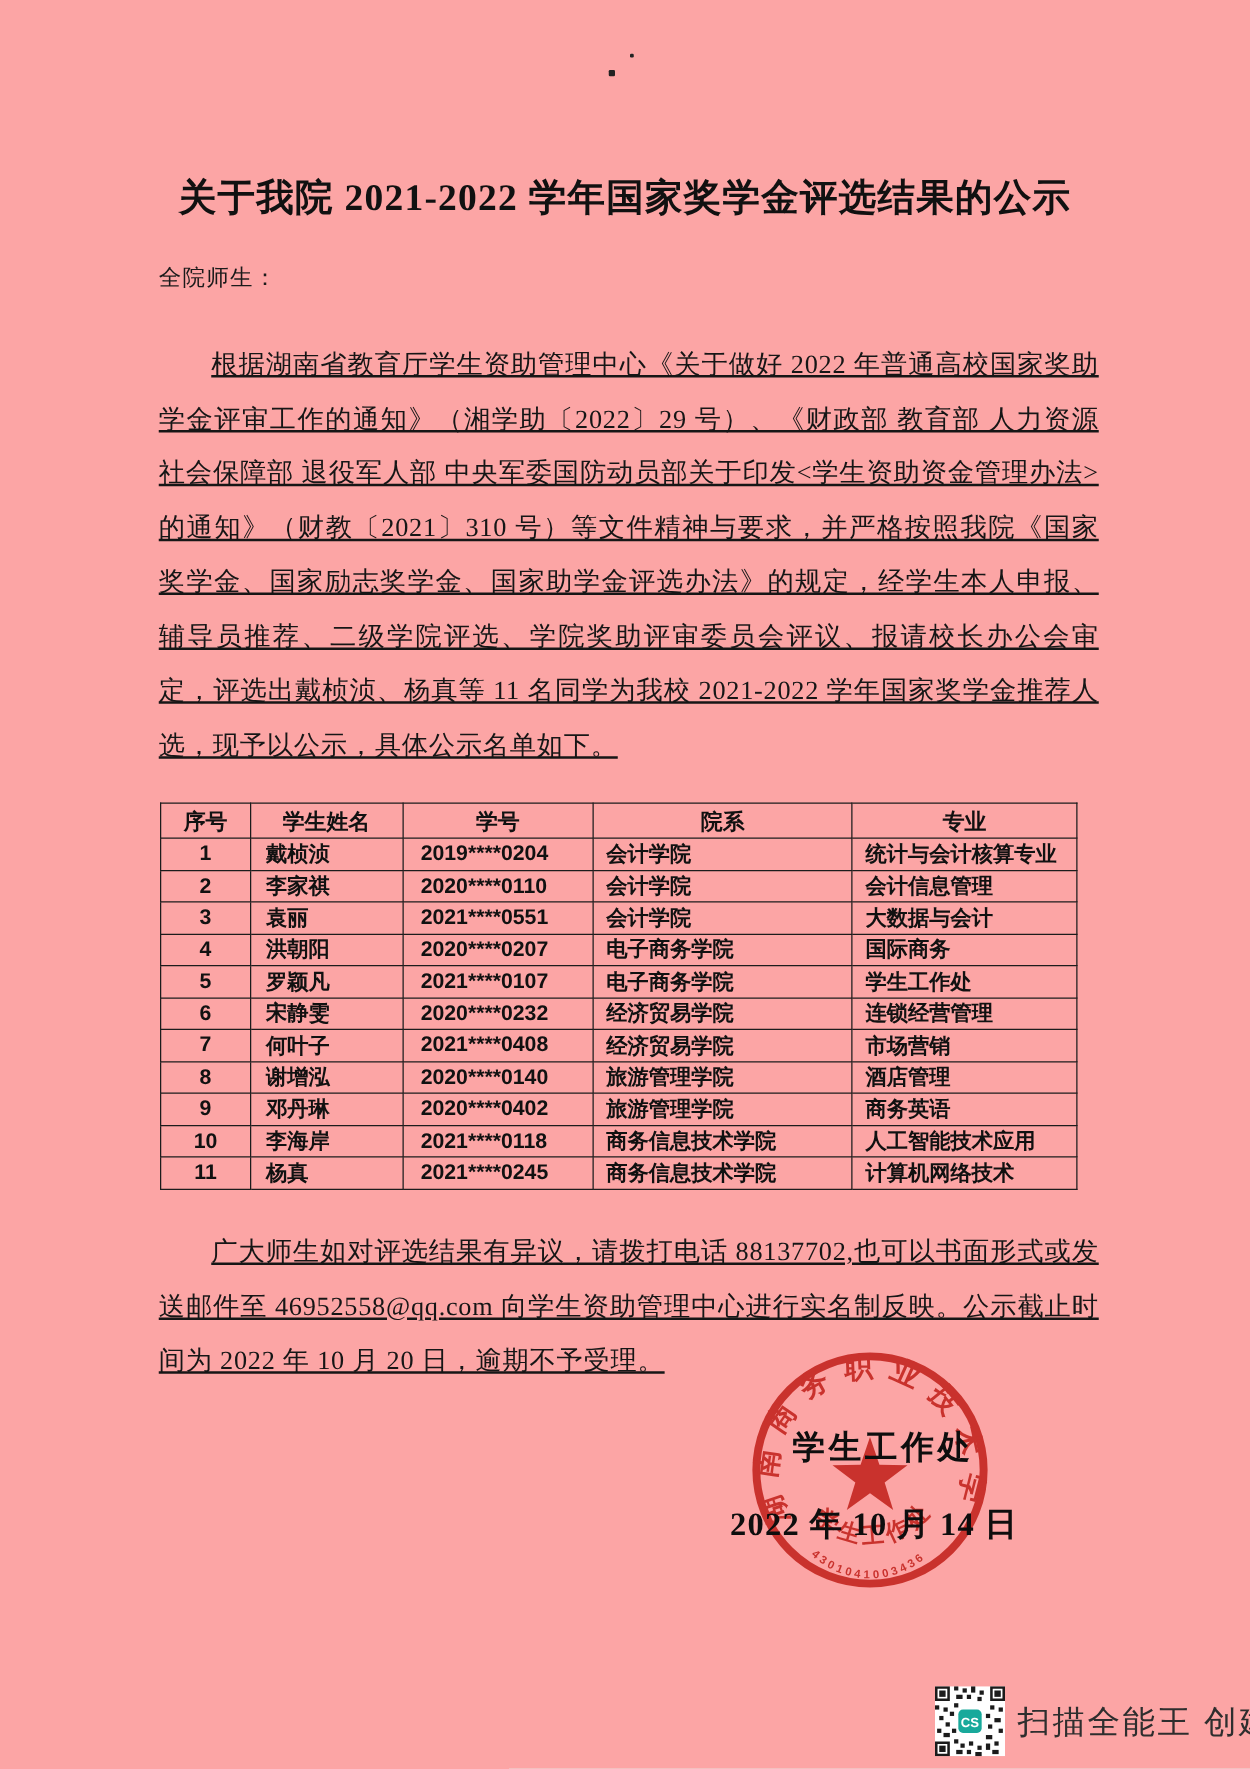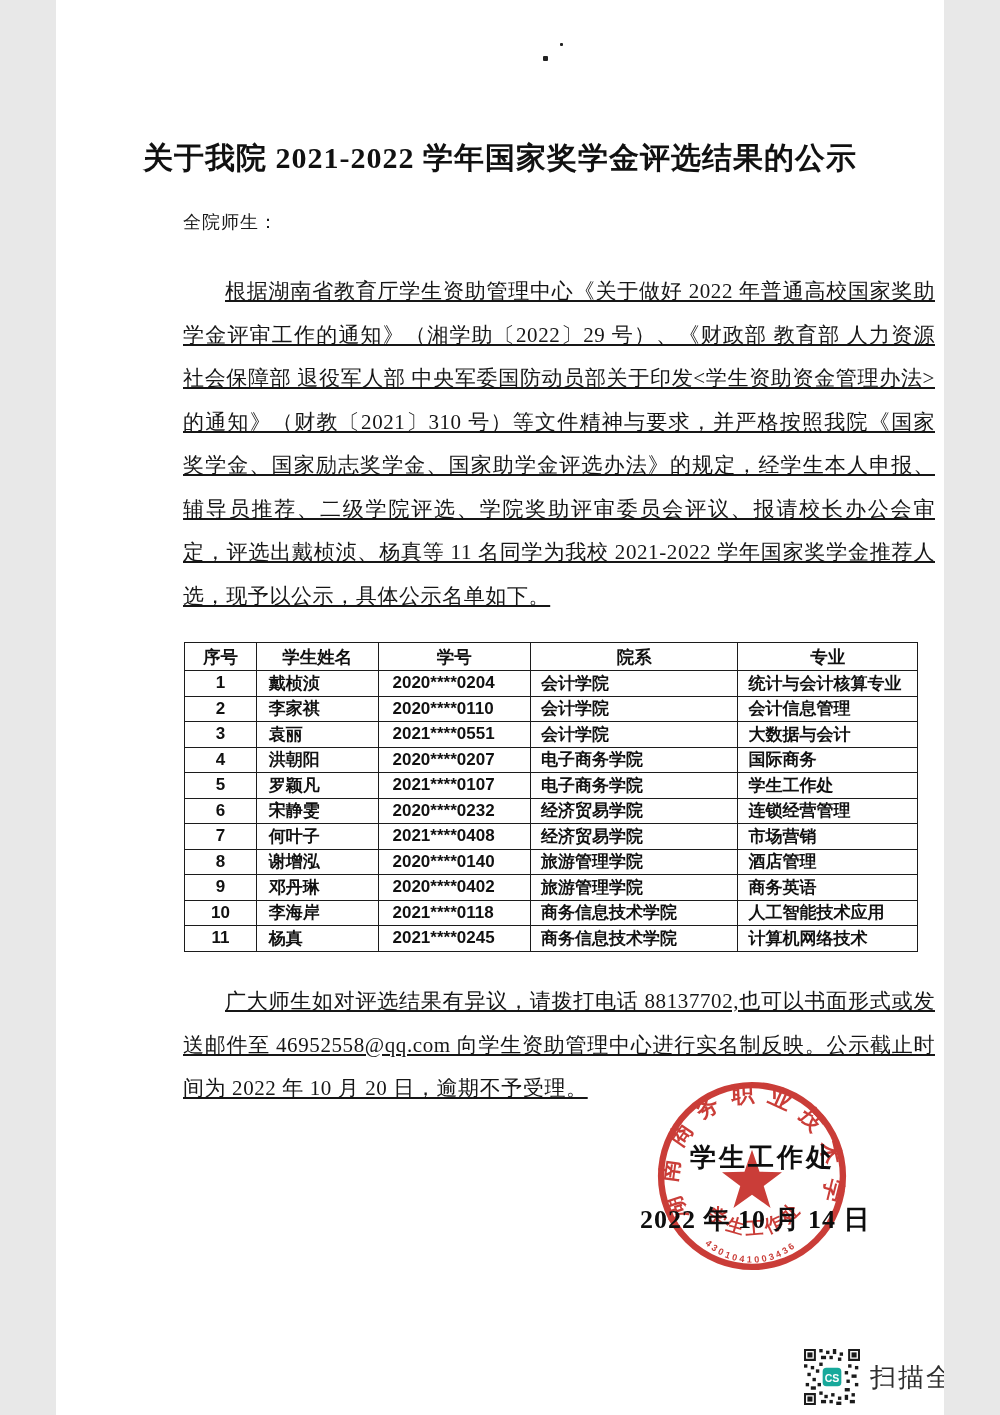--- a/index.html
+++ b/index.html
@@ -1,22 +1,22 @@
 <!DOCTYPE html>
 <html><head>
 <meta charset="utf-8">
 <style>
   * { margin: 0; padding: 0; box-sizing: border-box; }
   html, body { background: #e8e8e8; }
   .page {
     position: relative;
-    width: 888px;
+    width: 1000px;
     height: 1415px;
     margin: 0 auto;
-    background: #ffffff;
+    background: #fca5a5;
     overflow: hidden;
     font-family: "Liberation Serif", serif;
     color: #1a1a1a;
   }
   .speck { position: absolute; background: #222; border-radius: 1px; }
   .speck-1 { left: 487px; top: 56px; width: 5px; height: 5px; }
   .speck-2 { left: 504px; top: 43px; width: 3px; height: 3px; }
 
   .doc-title {
     position: absolute;
@@ -156,21 +156,21 @@
           <th>学生姓名</th>
           <th>学号</th>
           <th>院系</th>
           <th>专业</th>
         </tr>
     </thead>
     <tbody id="roster-body">
         <tr>
           <td>1</td>
           <td>戴桢浈</td>
-          <td>2020****0204</td>
+          <td>2019****0204</td>
           <td>会计学院</td>
           <td>统计与会计核算专业</td>
         </tr>
         <tr>
           <td>2</td>
           <td>李家祺</td>
           <td>2020****0110</td>
           <td>会计学院</td>
           <td>会计信息管理</td>
         </tr>

